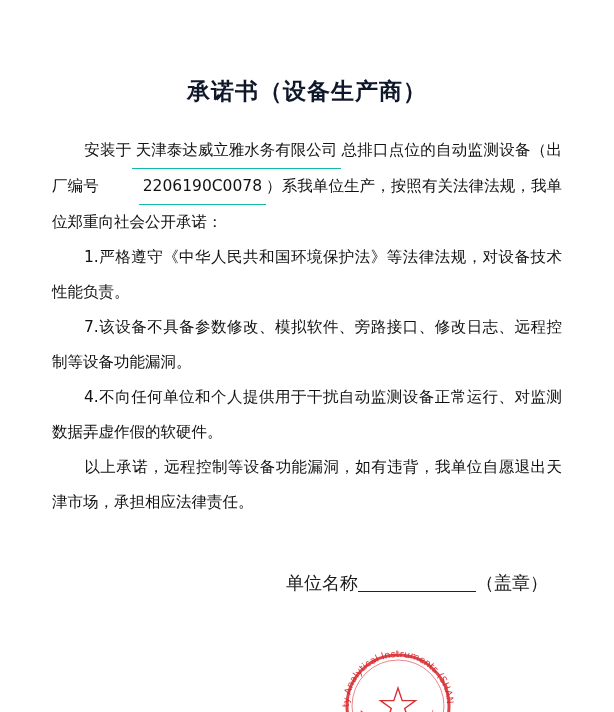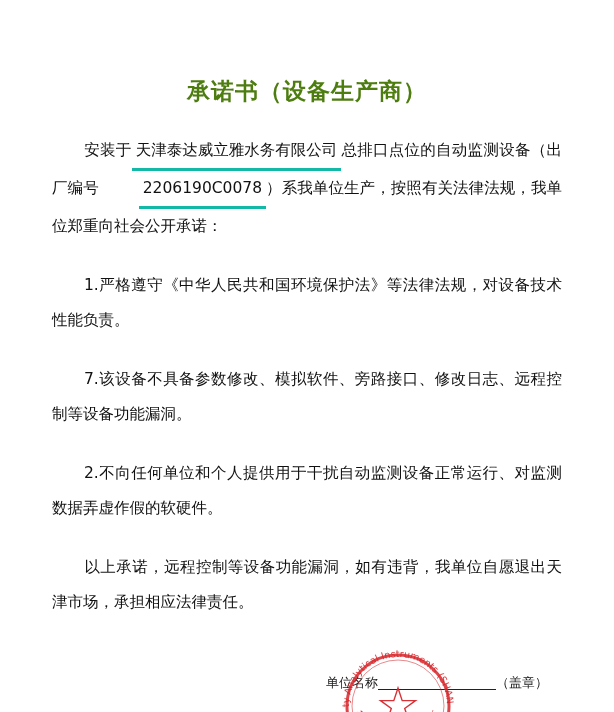--- a/index.html
+++ b/index.html
@@ -22,58 +22,58 @@
     box-sizing: border-box;
     padding: 0 52px;
   }
   .doc-title {
     text-align: center;
     font-size: 23px;
     font-weight: bold;
     letter-spacing: 1px;
     margin-top: 76px;
     margin-bottom: 26px;
-    color: #4d7c0f;
+    color: #0f172a;
   }
   .para {
     font-size: 15.5px;
     line-height: 35px;
     text-align: justify;
     color: #111;
     margin: 0;
   }
   .para + .para {
-    margin-top: 24px;
+    margin-top: 0;
   }
   .indent {
     display: inline-block;
     width: 32px;
   }
   .fill {
     display: inline-block;
-    border-bottom: 3px solid #14b8a6;
+    border-bottom: 1px solid #14b8a6;
     text-align: center;
     padding: 0 4px;
   }
   .fill-company {
     min-width: 178px;
   }
   .fill-serial {
     min-width: 106px;
     margin-left: 40px;
   }
   .fill-blank {
     min-width: 118px;
     border-bottom: 1px solid #222;
     display: inline-block;
     height: 16px;
     vertical-align: -3px;
   }
   .sign-row {
-    font-size: 13px;
+    font-size: 18px;
     line-height: 34px;
     margin-top: 46px;
     text-align: right;
     padding-right: 14px;
     position: relative;
     z-index: 1;
   }
   .stamp {
     position: absolute;
     left: 336px;
@@ -101,21 +101,21 @@
   <p class="para">
     <span class="indent"></span><span>1.严格遵守《中华人民共和国环境保护法》等法律法规，对设备技术性能负责。</span>
   </p>
 
 
   <p class="para">
     <span class="indent"></span><span>7.该设备不具备参数修改、模拟软件、旁路接口、修改日志、远程控制等设备功能漏洞。</span>
   </p>
 
   <p class="para">
-    <span class="indent"></span><span>2.不向任何单位和个人提供用于干扰自动监测设备正常运行、对监测数据弄虚作假的软硬件。</span>
+    <span class="indent"></span><span>4.不向任何单位和个人提供用于干扰自动监测设备正常运行、对监测数据弄虚作假的软硬件。</span>
   </p>
 
   <p class="para">
     <span class="indent"></span><span>以上承诺，远程控制等设备功能漏洞，如有违背，我单位自愿退出天津市场，承担相应法律责任。</span>
   </p>
 
   <div class="sign-row">
     <span>单位名称</span><span class="fill-blank"></span><span>（盖章）</span>
   </div>
 

